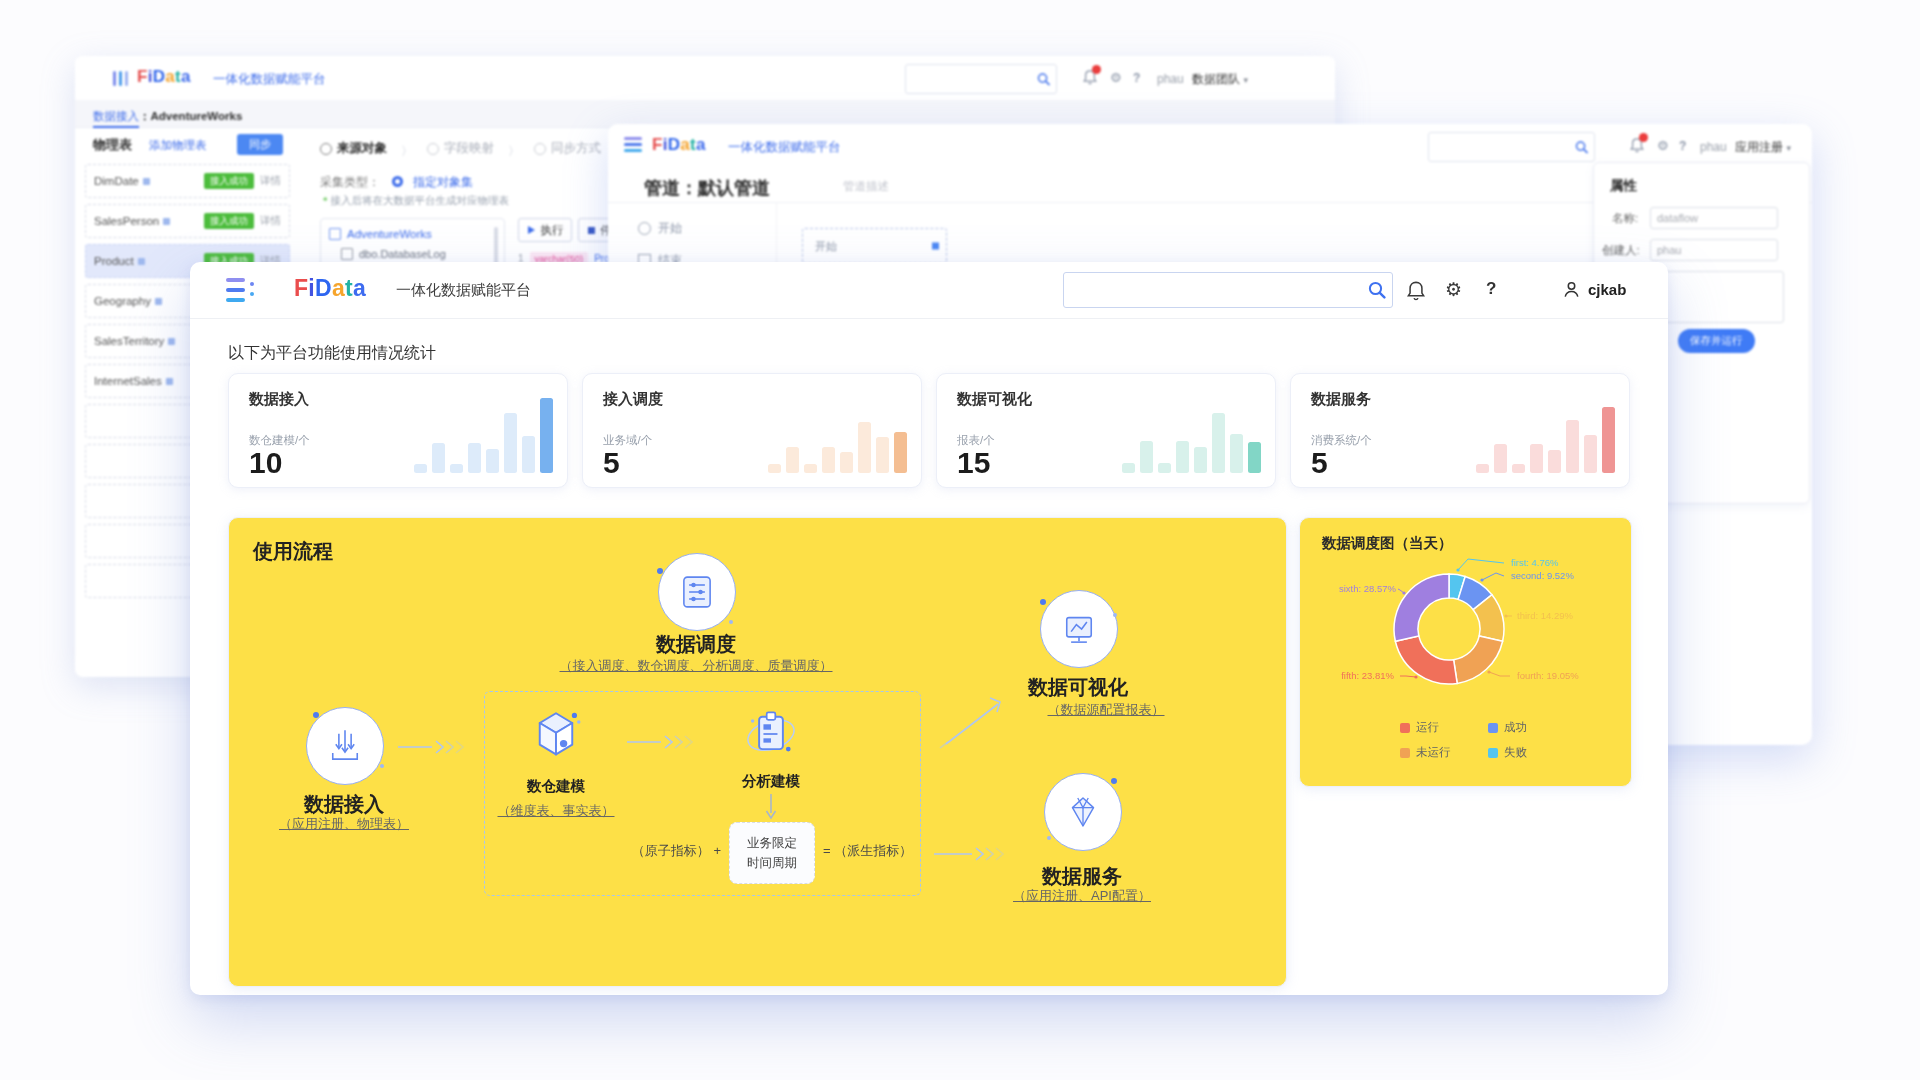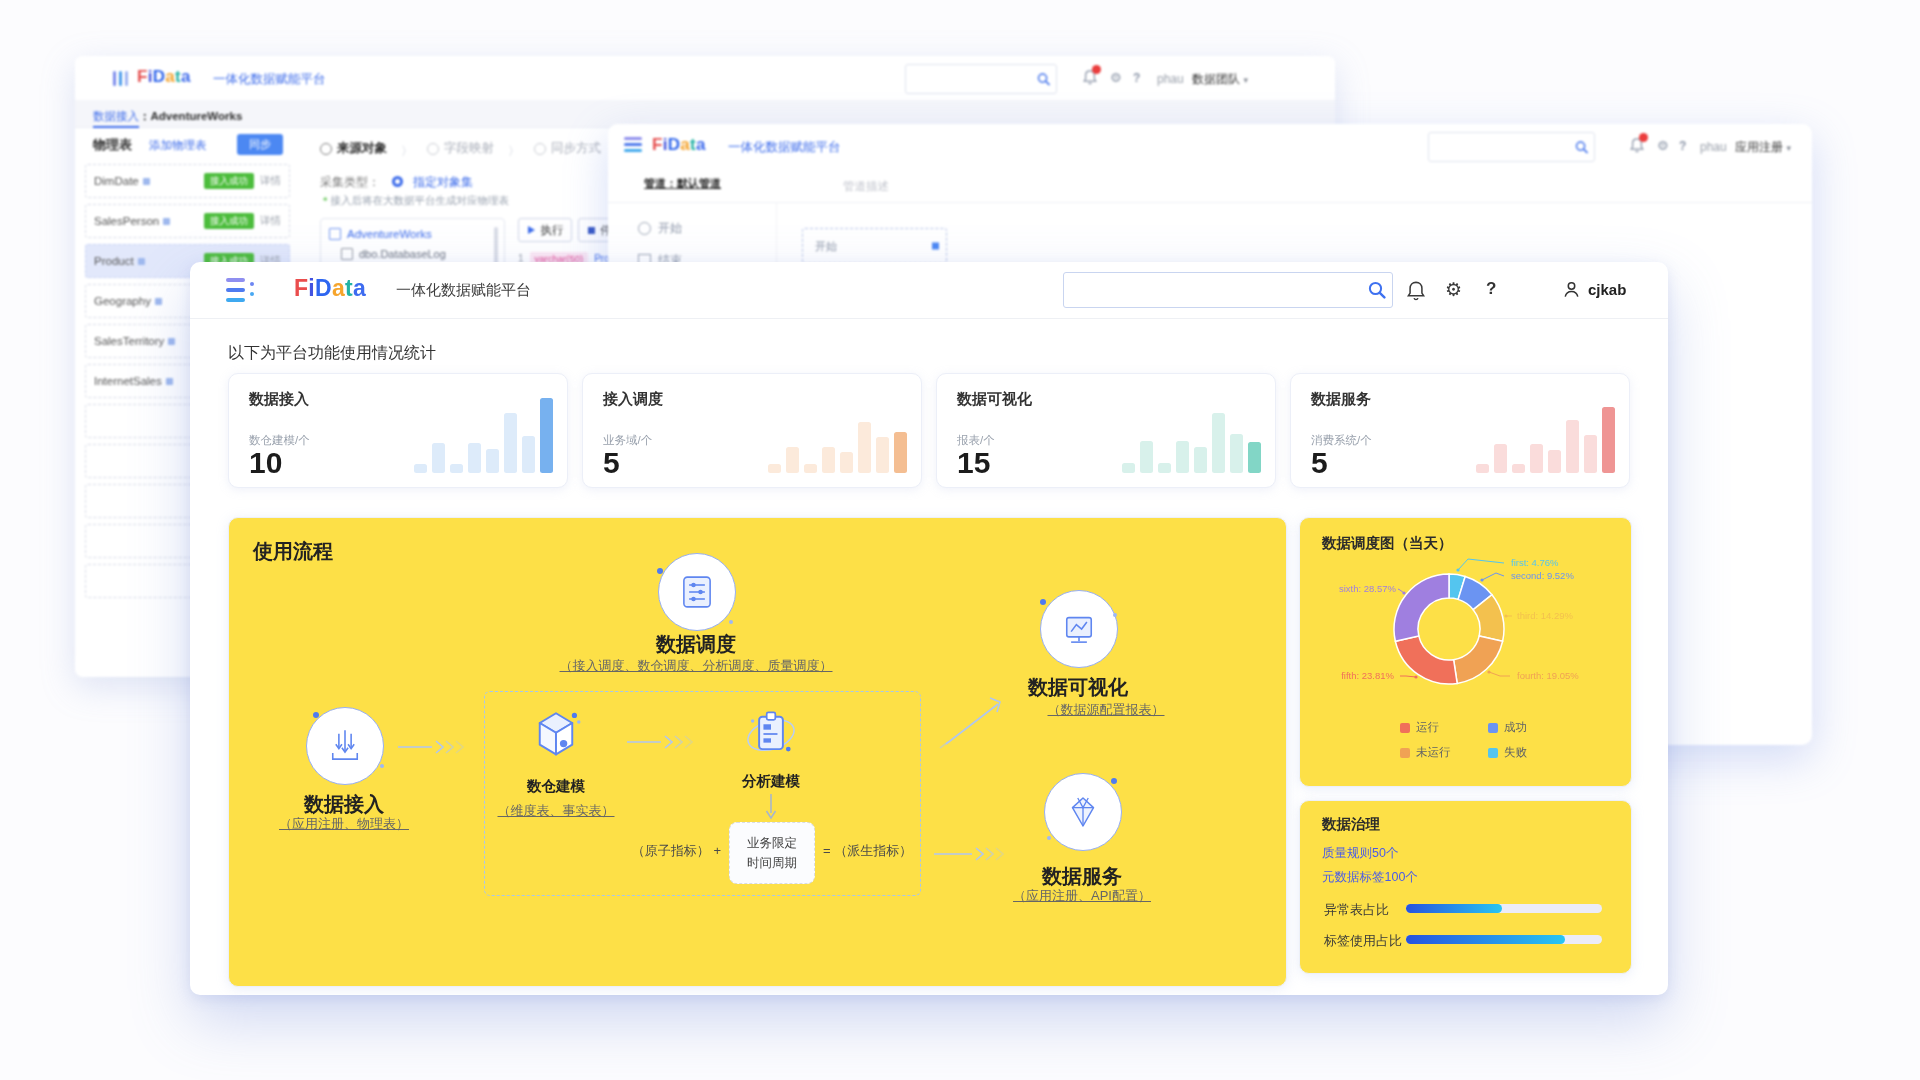--- a/index.html
+++ b/index.html
@@ -48,21 +48,21 @@
   .step-sep{color:#c3c8d4;margin:0 14px;font-size:12px;}
   .tree-item{display:flex;align-items:center;gap:6px;font-size:11px;color:#6b7280;margin-bottom:8px;white-space:nowrap;}
   .tree-item.root{color:#3B6CF0;font-size:11.5px;}
   .tico{width:10px;height:10px;flex:0 0 auto;border:1px solid currentColor;border-radius:1px;opacity:.7;}
   .wa-btn{display:inline-flex;align-items:center;gap:5px;justify-content:center;width:54px;height:24px;
           border:1px solid #d0d5e6;border-radius:3px;background:#fff;font-size:11.5px;color:#333;}
   .pinkchip{background:#FDE7F3;color:#E84393;font-size:9.5px;padding:1px 5px;border-radius:2px;}
   .bluechip{color:#3B6CF0;font-size:10px;}
   
   .wb-toolbar{position:absolute;left:0;top:44px;right:0;height:34px;border-bottom:1px solid #eef0f5;background:#fff;}
-  .wb-title{font-size:11px;font-weight:700;color:#2e2e2e;text-decoration:underline;}
+  .wb-title{font-size:18px;font-weight:700;color:#2e2e2e;}
   .wb-desc{font-size:11.5px;color:#c0c3cc;}
   .palette-item{display:flex;align-items:center;gap:7px;font-size:12px;color:#8a94a6;}
   .p-ico{width:11px;height:11px;border:1.5px solid #9aa3b4;display:inline-block;}
   .p-ico.round{border-radius:50%;}
   .wb-node{position:absolute;border:1px dashed #b9c6e8;border-radius:3px;background:#fff;display:flex;align-items:center;}
   .wb-node .sq{position:absolute;right:7px;top:50%;transform:translateY(-50%);width:7px;height:7px;background:#4A88F7;}
   .props{position:absolute;background:#fff;border:1px solid #e9ebf4;border-radius:6px;box-shadow:0 3px 10px rgba(160,170,210,.12);}
   .plabel{font-size:11.5px;color:#666;}
   .pinput{border:1px solid #dcdfe6;border-radius:3px;background:#fff;font-size:11px;color:#a8abb2;padding:0 6px;height:22px;box-sizing:border-box;outline:none;width:128px;}
   .ptextarea{border:1px solid #dcdfe6;border-radius:3px;width:128px;height:46px;resize:none;outline:none;}
@@ -297,20 +297,29 @@
         <span>开始</span>
     </div>
     <div class="abs palette-item" style="left:30px;top:128px;text-align:right;">
       <span class="p-ico"></span>
         <span>结束</span>
     </div>
     <div class="wb-node" style="left:194px;top:104px;width:143px;height:34px;">
       <span style="font-size:11px;color:#8a94a6;padding-left:12px;">开始</span>
       <span class="sq"></span>
     </div>
+    <div class="props" style="left:985px;top:38px;width:215px;height:340px;">
+      <span class="abs" style="left:16px;top:14px;font-size:13.5px;font-weight:700;color:#2e2e2e;">属性</span>
+      <span class="abs plabel" style="left:18px;top:48px;">名称:</span>
+      <input class="abs pinput" style="left: 56px; top: 44px;" value="dataflow">
+      <span class="abs plabel" style="left:8px;top:80px;">创建人:</span>
+      <input class="abs pinput" style="left: 56px; top: 76px;" value="phau">
+      <textarea class="abs ptextarea" style="left: 56px; top: 108px;"></textarea>
+      <button class="abs save-pill" style="left:84px;top:166px;">保存并运行</button>
+    </div>
   </section>
 
   <section class="win win-c">
     <div class="fw-header">
       <span class="burger" style="left:36px;top:15px;">
         <i style="top:1px;background:#8F8FF0;"></i>
           <i style="top:11px;background:#4F7BF0;"></i>
           <i style="top:21px;background:#3FA9F0;"></i>
         <em style="top:5px;background:#6D86F2;"></em>
           <em style="top:15px;background:#49A8F2;"></em>
@@ -573,27 +582,14 @@
             <span class="sw" style="background: rgb(240, 162, 84);"></span>
             <span>未运行</span>
           </span>
           <span class="legend-item">
             <span class="sw" style="background: rgb(84, 197, 239);"></span>
             <span>失败</span>
           </span>
         </div>
     </div>
 
-    <div class="panel" style="left:1109px;top:538px;width:331px;height:172px;">
-      <span class="ptitle" style="top:14px;">数据治理</span>
-      <span class="gov-link" style="top:44px;">质量规则50个</span>
-      <span class="gov-link" style="top:68px;">元数据标签100个</span>
-      <span class="gov-label" style="top:100px;">异常表占比</span>
-      <span class="gov-track" style="top:103px;">
-          <span class="gov-fill" style="display: block; width: 49%; background: linear-gradient(90deg, rgb(38, 83, 222), rgb(41, 198, 242));"></span>
-        </span>
-      <span class="gov-label" style="top:131px;">标签使用占比</span>
-      <span class="gov-track" style="top:134px;">
-          <span class="gov-fill" style="display: block; width: 81%; background: linear-gradient(90deg, rgb(38, 83, 222), rgb(41, 198, 242));"></span>
-        </span>
-    </div>
   </section>
 </div>
 
 </body></html>

